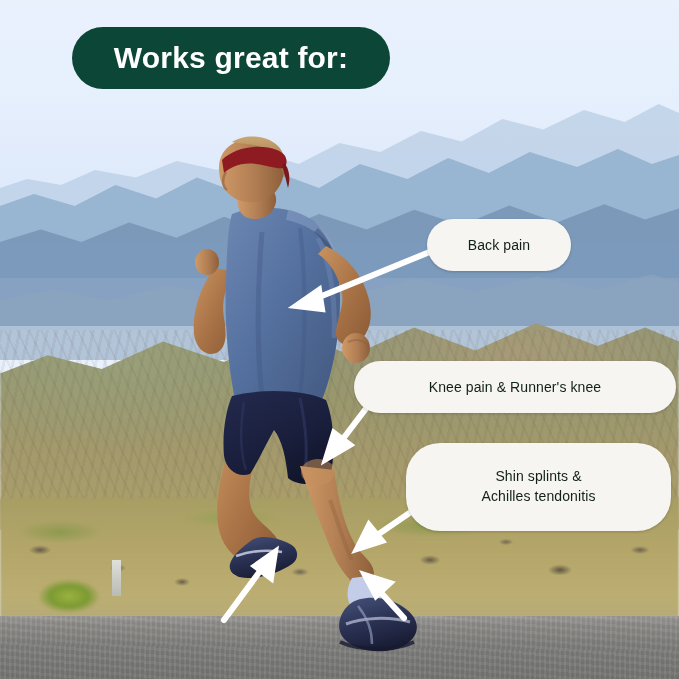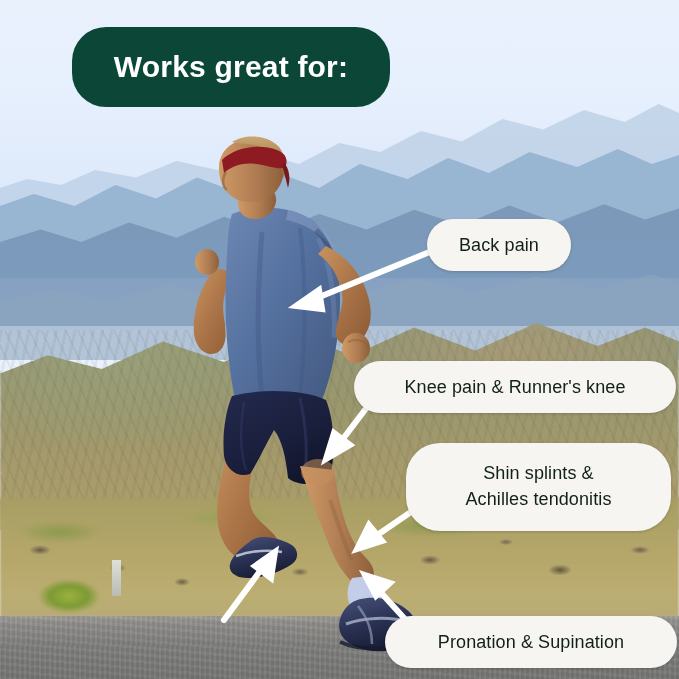--- a/index.html
+++ b/index.html
@@ -143,37 +143,37 @@
   .pill {
     position: absolute;
     background: #f6f5f1;
     color: #12201a;
     border-radius: 999px;
     display: flex;
     align-items: center;
     justify-content: center;
     box-shadow: 0 1px 3px rgba(0,0,0,.18);
     white-space: nowrap;
-    font-size: 18px;
+    font-size: 14px;
     letter-spacing: .1px;
     text-align: right;
   }
   .pill.two-line {
     flex-direction: column;
     white-space: normal;
     line-height: 1.42;
     border-radius: 34px;
   }
   .pill .ln { display: block; }
 
   
   .banner {
     position: absolute;
     left: 72px; top: 27px;
-    width: 318px; height: 80px;
+    width: 318px; height: 62px;
     background: #0c4636;
     border-radius: 34px;
     display: flex;
     align-items: center;
     justify-content: center;
     color: #ffffff;
     font-size: 30px;
     font-weight: bold;
     letter-spacing: .2px;
   }
@@ -363,17 +363,14 @@
   <div class="pill" id="pill-knee-pain" style="left:354px; top:361px; width:322px; height:52px;">
     <span>Knee pain &amp; Runner's knee</span>
   </div>
 
   <div class="pill two-line" id="pill-shin-splints" style="left:406px; top:443px; width:265px; height:88px;">
     <span class="ln">Shin splints &amp;</span>
     <span class="ln">Achilles tendonitis</span>
   </div>
 
 
-  <div class="pill" id="pill-pronation" style="left:385px; top:616px; width:292px; height:52px;">
-    <span>Pronation &amp; Supination</span>
-  </div>
 
 </div>
 
 </body></html>

